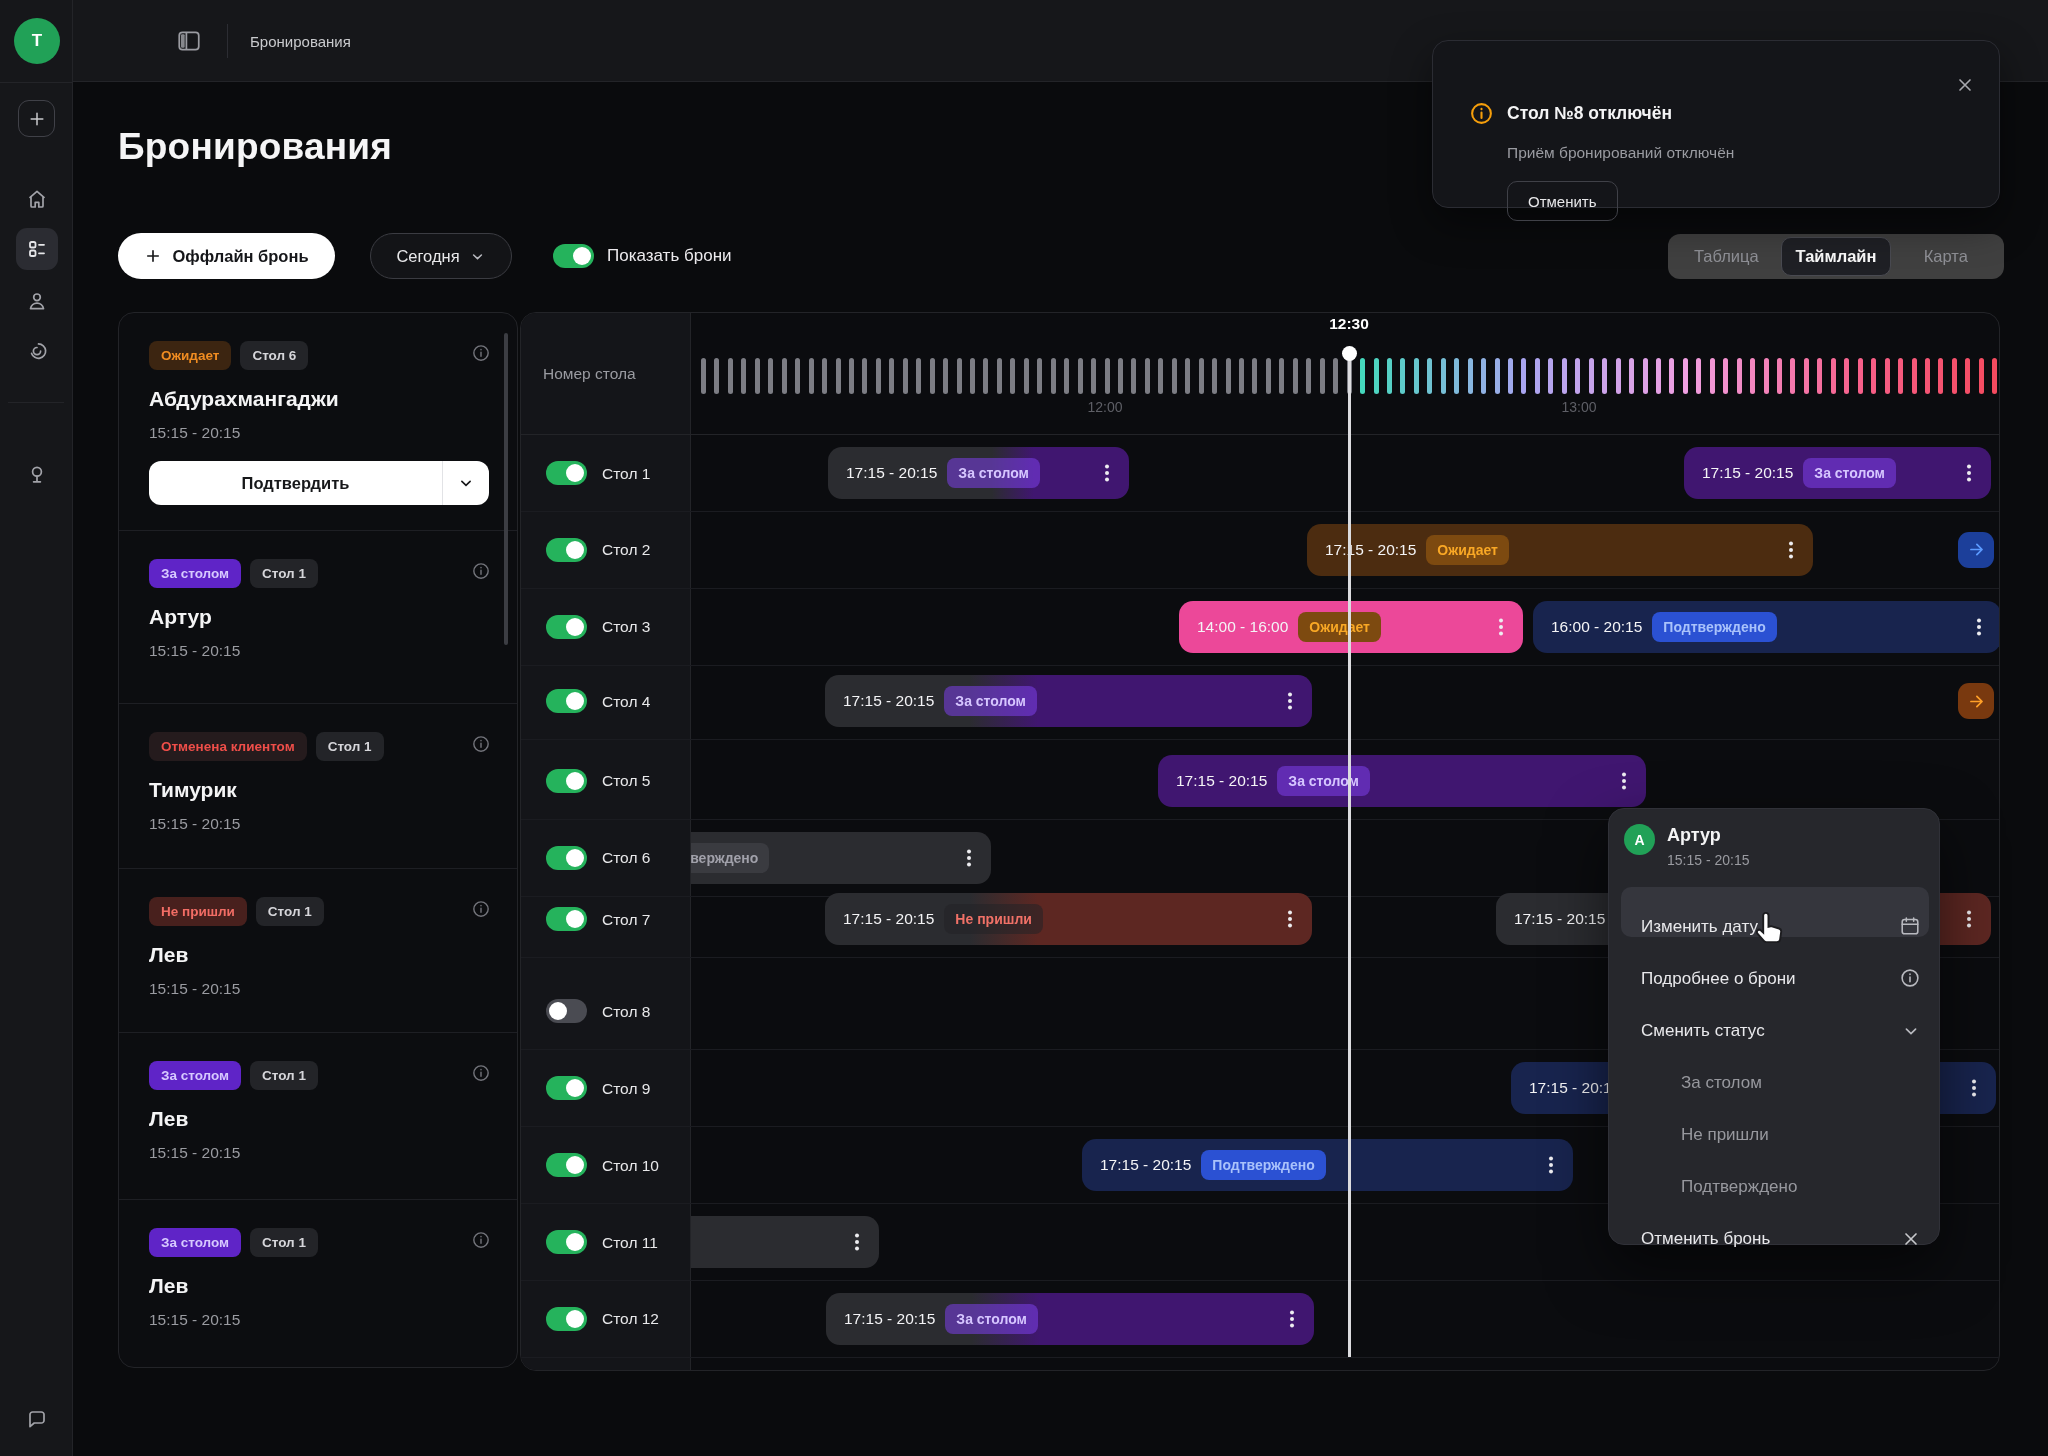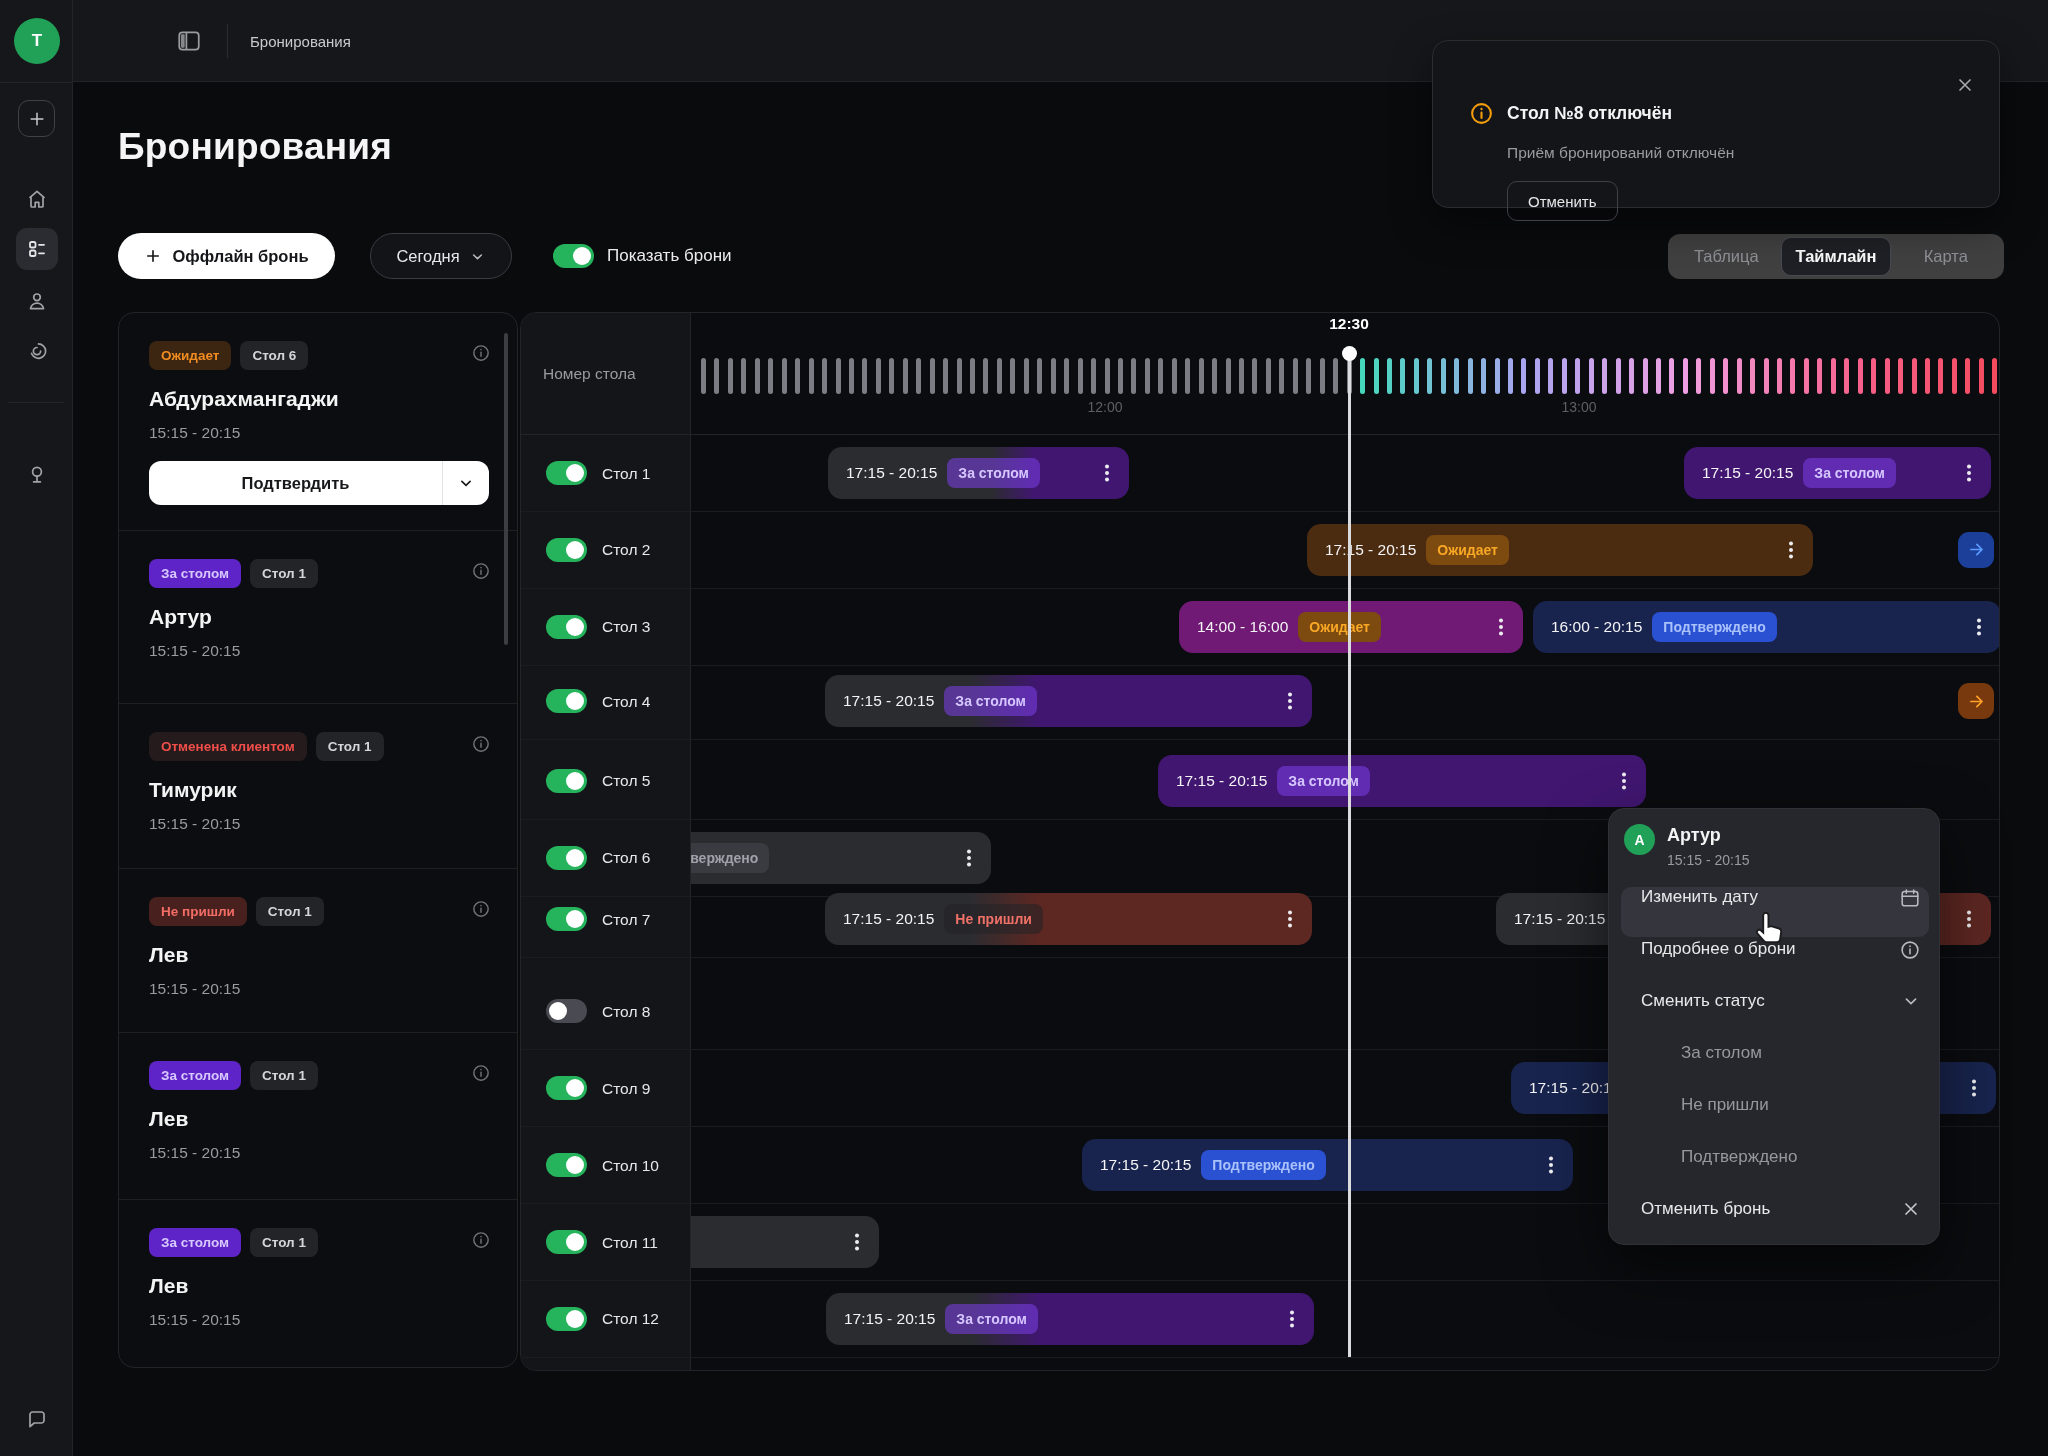--- a/index.html
+++ b/index.html
@@ -71,21 +71,21 @@
   .bar .btime{font-size:15.5px;color:#f4f4f6;font-weight:500;white-space:nowrap;}
   .bbadge{height:30px;display:inline-flex;align-items:center;padding:0 11px;border-radius:8px;font-size:14px;font-weight:600;white-space:nowrap;}
   .kebab-btn{margin-left:auto;width:26px;height:42px;display:flex;align-items:center;justify-content:center;flex:0 0 auto;}
   .kebab{width:4px;height:4px;border-radius:50%;background:#ededf0;box-shadow:0 -6.5px 0 #ededf0,0 6.5px 0 #ededf0;}
   .arrow-btn{position:absolute;width:36px;height:36px;border-radius:11px;display:flex;align-items:center;justify-content:center;z-index:3;}
   
   #menu{left:1608px;top:808px;width:332px;height:437px;background:#26272c;border:1px solid #303138;border-radius:16px;z-index:50;box-shadow:0 24px 60px rgba(0,0,0,.55);}
   #menu .m-avatar{left:15px;top:15px;width:31px;height:31px;border-radius:50%;background:#21a157;display:flex;align-items:center;justify-content:center;font-size:14px;font-weight:700;color:#fff;}
   #menu .m-name{left:58px;top:16px;font-size:18px;font-weight:600;color:#f4f4f5;}
   #menu .m-time{left:58px;top:43px;font-size:14px;color:#9a9ba1;}
-  .m-item{position:absolute;left:12px;width:308px;height:50px;border-radius:10px;display:flex;align-items:flex-start;padding:0 8px 0 20px;font-size:17px;color:#e9e9ec;}
+  .m-item{position:absolute;left:12px;width:308px;height:50px;border-radius:10px;display:flex;align-items:flex-end;padding:0 8px 0 20px;font-size:17px;color:#e9e9ec;}
   .m-item.hl{background:#35363d;}
   .m-item.sub{padding-left:60px;color:#97989e;}
   .m-item .mi-icon{margin-left:auto;display:flex;}
   #hand{left:1748px;top:908px;z-index:60;}
   svg{display:block;}
 </style>
 </head>
 <body>
 
 <aside id="sidebar" class="abs">
@@ -463,21 +463,21 @@
           <svg width="19" height="19" viewBox="0 0 24 24" fill="none" stroke="#5c9bff" stroke-width="2.2" stroke-linecap="round" stroke-linejoin="round">
             <path d="M5 12h13M12.5 5.5 19 12l-6.5 6.5"></path>
           </svg>
         </div>
       </div>
       <div class="t-row" style="top: 275.8px;">
         <div class="tg on">
           <div class="knob"></div>
         </div>
         <div class="row-label">Стол 3</div>
-        <div class="bar" style="left: 658px; width: 344px; background: #701a75; justify-content: center;">
+        <div class="bar" style="left: 658px; width: 344px; background: #ec4899; justify-content: center;">
           <div style="display: flex; align-items: center; gap: 10px; flex: 1 1 0%; min-width: 0px;">
             <span class="btime">14:00 - 16:00</span>
             <span class="bbadge" style="background: rgb(125, 74, 16); color: rgb(249, 168, 37);">Ожидает</span>
             <span class="kebab-btn">
               <span class="kebab"></span>
             </span>
           </div>
         </div>
         <div class="bar" style="left: 1012px; width: 468px; background: rgb(24, 36, 78);">
           <div style="display: flex; align-items: center; gap: 10px; flex: 1 1 0%; min-width: 0px;">

